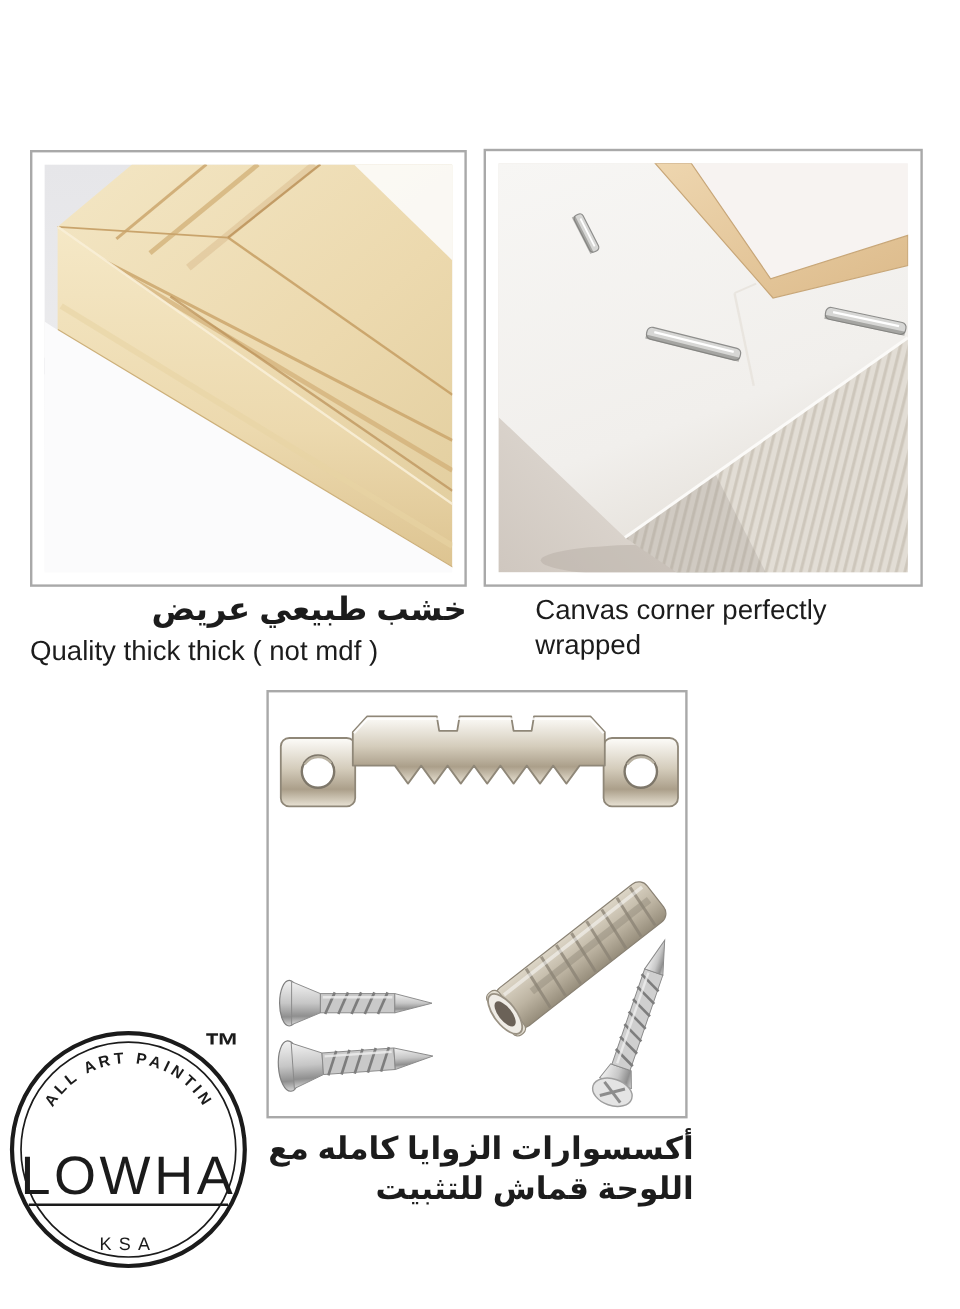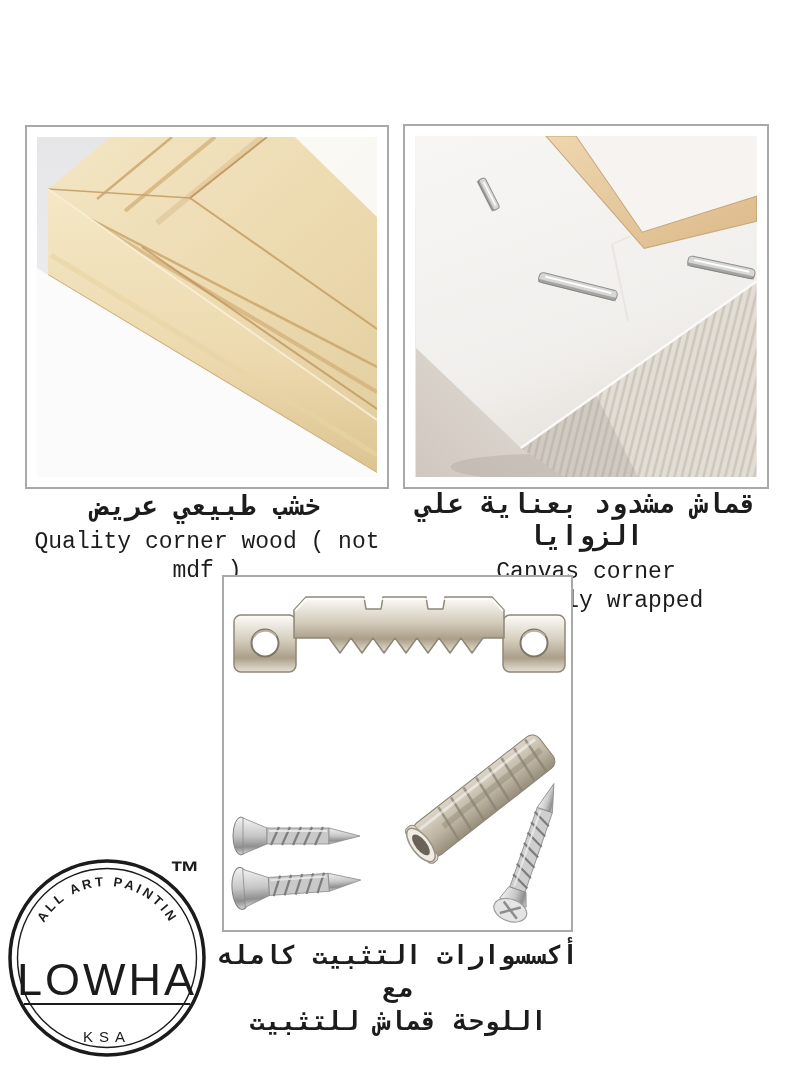--- a/index.html
+++ b/index.html
@@ -9,21 +9,21 @@
     overflow:hidden;
   }
   .panel{
     position:absolute;background:#ffffff;border:2px solid #a9a9a9;
     box-sizing:border-box;padding:10px;
   }
   #panel-wood{left:25px;top:125px;width:364px;height:364px;}
   #panel-canvas{left:403px;top:124px;width:366px;height:365px;}
   #panel-hardware{left:222px;top:575px;width:351px;height:357px;padding:3px;}
   .panel svg{display:block;width:100%;height:100%;}
-  .caption{position:absolute;text-align:center;font-family:Liberation Mono, monospace;}
+  .caption{position:absolute;}
   #caption-wood{left:25px;top:492px;width:364px;}
   #caption-canvas{left:403px;top:490px;width:366px;}
   #caption-accessories{left:218px;top:941px;width:360px;}
   .cap-ar{font-weight:bold;font-size:27px;line-height:32px;direction:rtl;}
   .cap-en{font-size:23px;line-height:29px;margin-top:4px;}
   #caption-canvas .cap-en{width:280px;margin-left:auto;margin-right:auto;}
   #caption-accessories .cap-ar{font-size:26px;line-height:33px;}
   #logo{position:absolute;left:2px;top:848px;width:210px;height:240px;}
   .logo-arc{font-size:13px;font-weight:bold;letter-spacing:3px;fill:#1b1b1b;}
   .logo-brand{font-size:45px;letter-spacing:3px;fill:#1b1b1b;}
@@ -132,24 +132,23 @@
     <g transform="translate(305,131) rotate(12)">
       <rect x="-34" y="-5" width="68" height="10" rx="4" fill="#d7d7d5" stroke="#8e8e8c" stroke-width="1"></rect>
       <rect x="-34" y="2" width="68" height="3.5" fill="#7b7b78" opacity="0.55"></rect>
       <line x1="-28" y1="-1.5" x2="28" y2="-1.5" stroke="#ffffff" stroke-width="1.8"></line>
     </g>
   </svg>
 </div>
 
 <div class="caption" id="caption-wood">
   <div class="cap-ar" dir="rtl">خشب طبيعي عريض</div>
-  <div class="cap-en">Quality corner wood ( not mdf )</div>
+  <div class="cap-en">Quality thick thick ( not mdf )</div>
 </div>
 <div class="caption" id="caption-canvas">
-  <div class="cap-ar" dir="rtl">قماش مشدود بعناية علي الزوايا</div>
   <div class="cap-en">Canvas corner perfectly wrapped</div>
 </div>
 
 <div class="panel" id="panel-hardware">
   <svg viewBox="0 0 341 347" aria-hidden="true">
     <defs>
       <linearGradient id="nickel" x1="0" y1="0" x2="0" y2="1">
         <stop offset="0" stop-color="#fdfcf9"></stop>
           <stop offset="0.45" stop-color="#d4ccbb"></stop>
           <stop offset="0.75" stop-color="#ab9f8a"></stop>
@@ -247,21 +246,21 @@
           <line x1="85" y1="9" x2="94" y2="-9"></line>
         <line x1="96" y1="9" x2="105" y2="-9"></line>
       </g>
       <line x1="28" y1="-4" x2="108" y2="-4" stroke="#efefef" stroke-width="2" opacity="0.8"></line>
       <polygon points="110,-8 138,0 110,8" fill="url(#sil)" stroke="#8a8a8a" stroke-width="0.8"></polygon>
     </g>
   </svg>
 </div>
 
 <div class="caption" id="caption-accessories">
-  <div class="cap-ar" dir="rtl">أكسسوارات التثبيت كامله مع</div>
+  <div class="cap-ar" dir="rtl">أكسسوارات الزوايا كامله مع</div>
   <div class="cap-ar" dir="rtl">اللوحة قماش للتثبيت</div>
 </div>
 
 <div id="logo">
   <svg viewBox="0 0 210 240" aria-hidden="true">
     <defs>
       <path id="arcTop" d="M 43.3 72.9 A 72 72 0 0 1 166.7 72.9" fill="none"></path>
     </defs>
     <circle cx="105" cy="110" r="97" fill="#ffffff" stroke="#1b1b1b" stroke-width="3.5"></circle>
     <circle cx="105" cy="110" r="89.5" fill="none" stroke="#1b1b1b" stroke-width="1.4"></circle>

